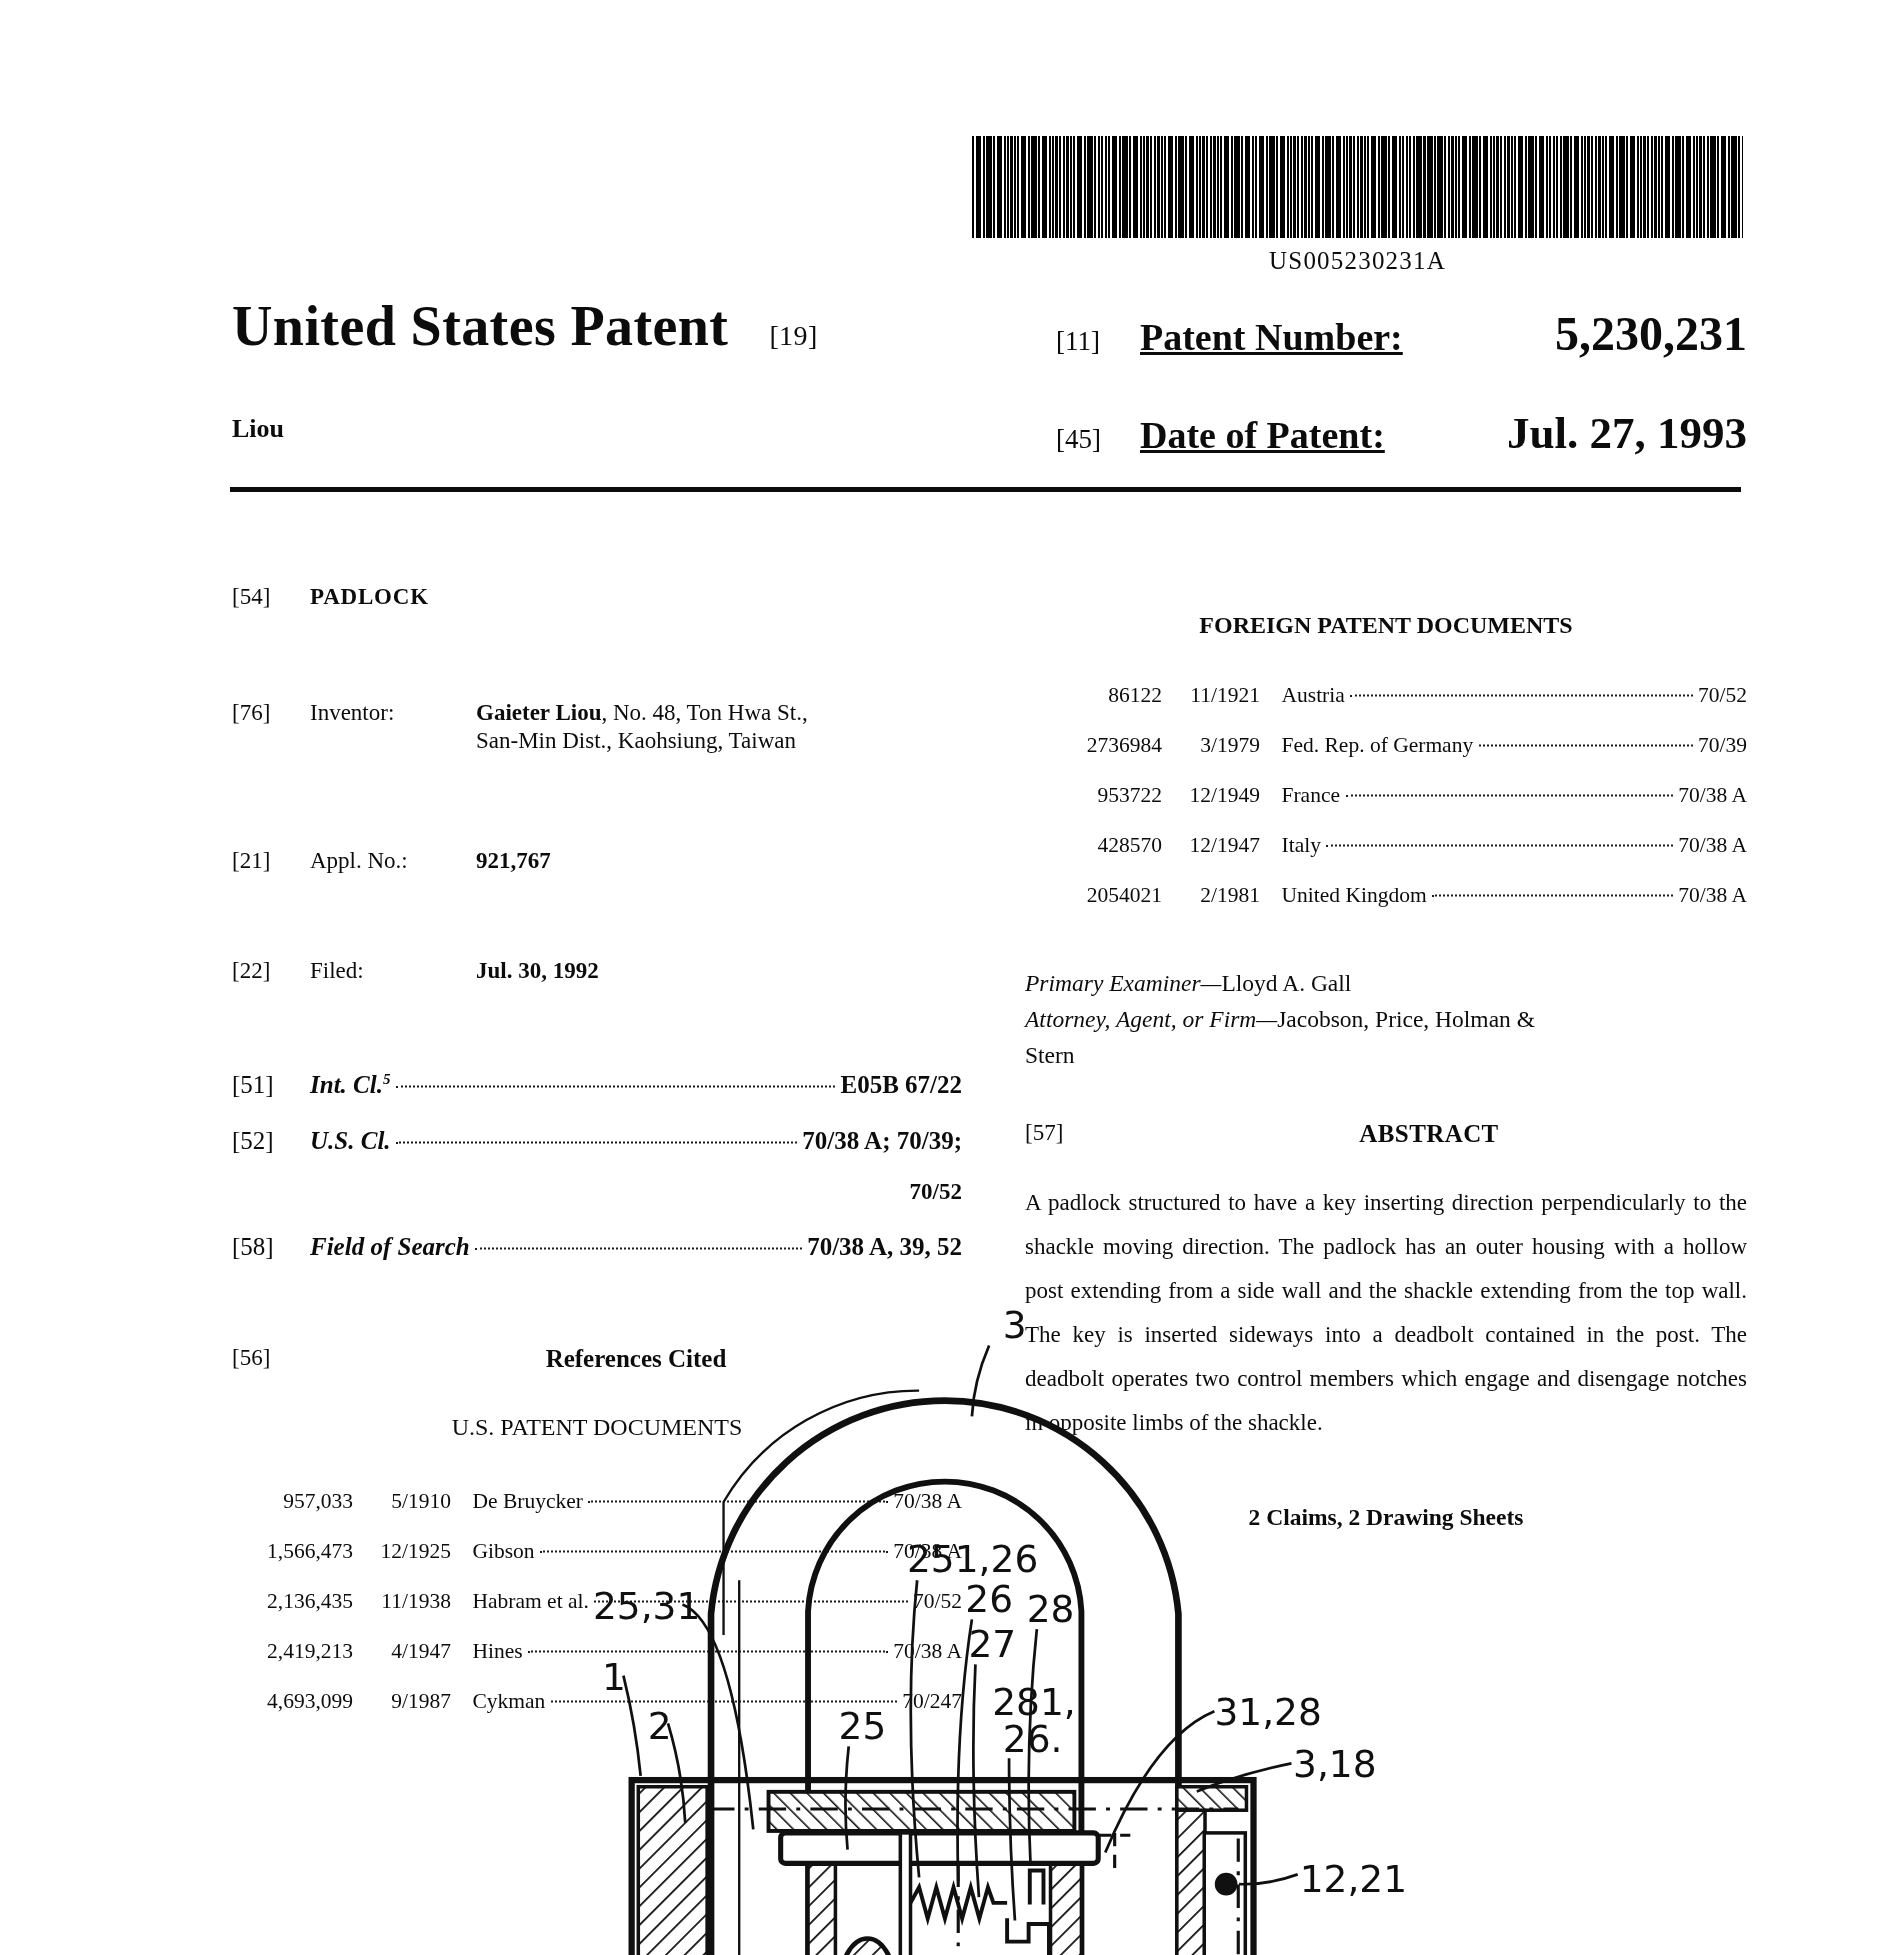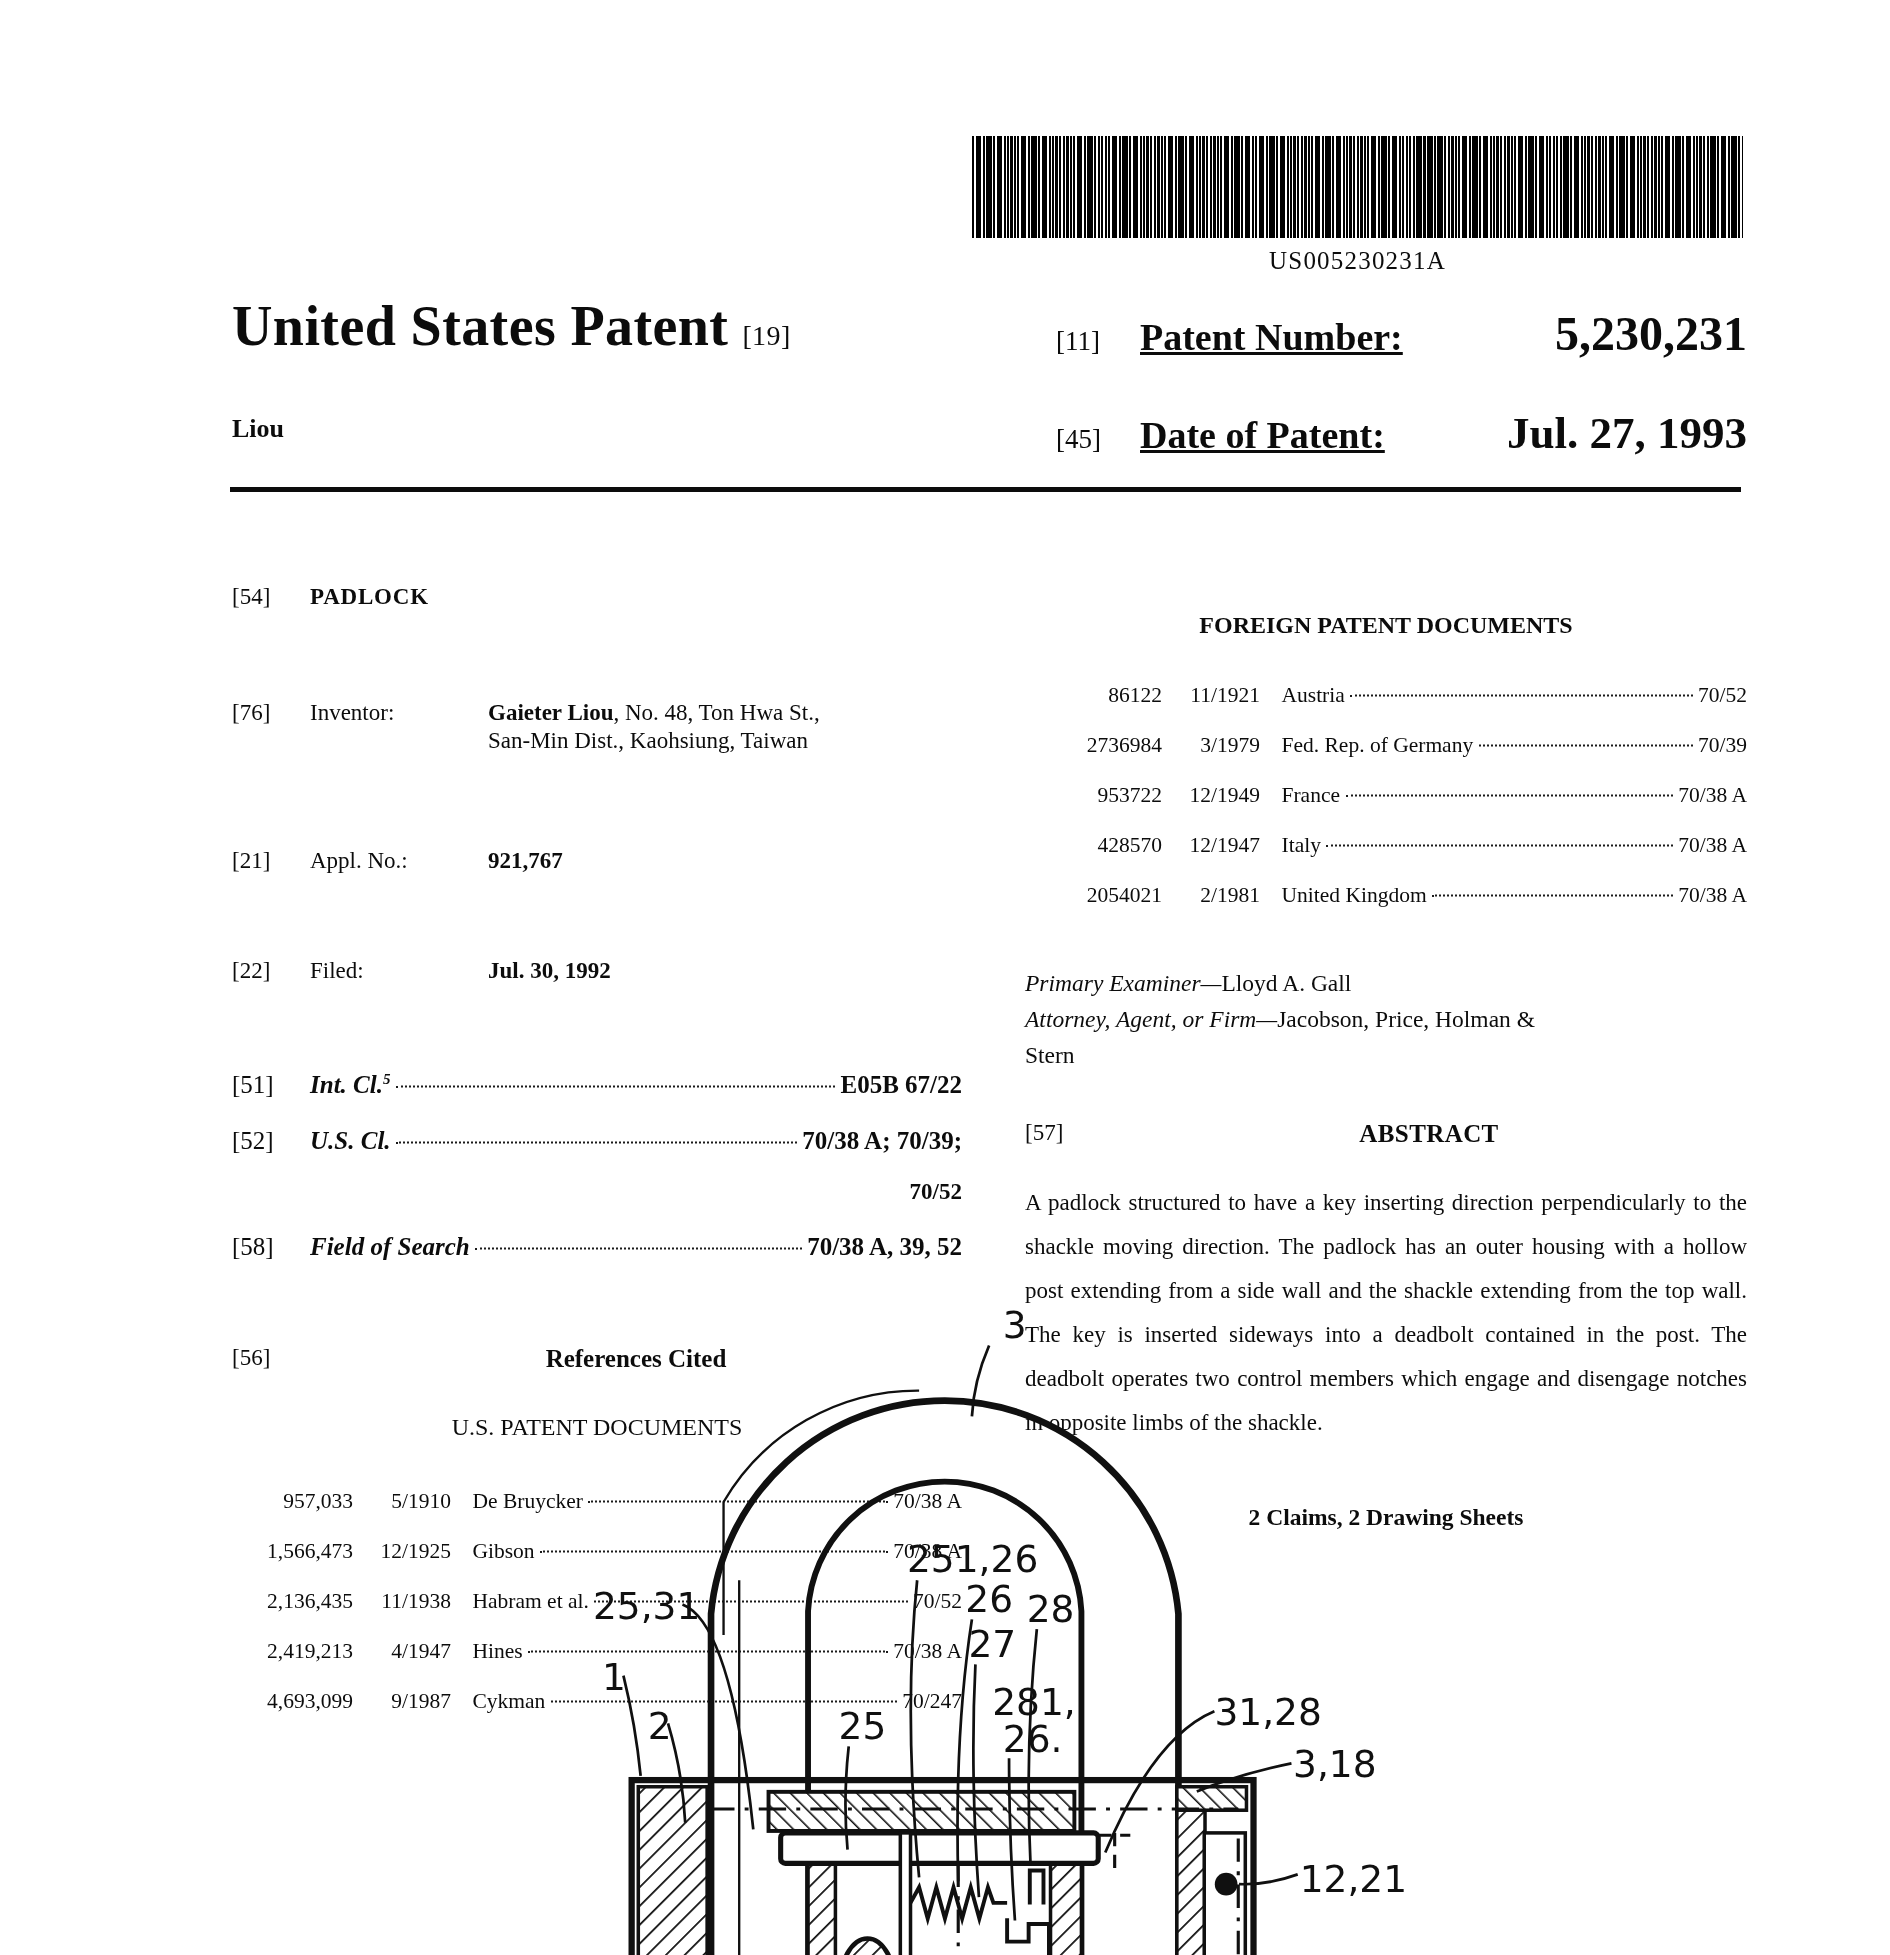--- a/index.html
+++ b/index.html
@@ -8,34 +8,34 @@
   .abs{position:absolute;}
   
   .barcode{left:972px;top:136px;width:771px;height:102px;
     background-image:
       repeating-linear-gradient(90deg,#000 0 2px,transparent 2px 3.5px),
       repeating-linear-gradient(90deg,transparent 0 4.3px,#000 4.3px 7px,transparent 7px 11.3px),
       repeating-linear-gradient(90deg,transparent 0 14.5px,#000 14.5px 16.4px,transparent 16.4px 21px);}
   .bc-text{left:972px;top:247px;width:771px;text-align:center;font-size:25px;letter-spacing:1.2px;}
   
   .ush{left:232px;top:294px;font-size:56px;font-weight:bold;letter-spacing:0.4px;white-space:nowrap;}
-  .ush .tag{font-size:28px;font-weight:normal;margin-left:14px;}
+  .ush .tag{font-size:28px;font-weight:normal;margin-left:41px;}
   .byline{left:232px;top:414px;font-size:26px;font-weight:bold;}
   .hr-row{left:1056px;width:691px;display:flex;align-items:baseline;}
   .hr-row .tag{font-size:27px;width:84px;}
   .hr-row .lab{font-size:38px;font-weight:bold;text-decoration:underline;}
   .hr-row .val{margin-left:auto;font-weight:bold;text-align:center;}
   .row-pn{top:306px;}  .row-pn .val{font-size:48px;}
   .row-dt{top:407px;} .row-dt .val{font-size:45px;}
   .rule{left:230px;top:487px;width:1511px;height:5.1px;background:#0c0c0c;}
   
   .kv{display:flex;font-size:23px;line-height:28px;}
   .kv .tag{width:78px;flex:none;}
   .kv .lab{width:166px;flex:none;}
-  .kv .val{flex:1;margin-left:12px;}
+  .kv .val{flex:1;}
   b,.b{font-weight:bold;}
   .dotrow{display:flex;align-items:baseline;font-size:25px;}
   .dotrow .tag{width:78px;flex:none;}
   .dotrow .lab{font-weight:bold;white-space:nowrap;font-style:italic;}
   .dotrow .val{font-weight:bold;white-space:nowrap;}
   .dots{flex:1;border-bottom:2.7px dotted #1a1a1a;margin:0 5.5px;transform:translateY(-5.5px);min-width:23.5px;}
   .center{text-align:center;}
   sup{font-size:0.6em;}
   
   .reftab{font-size:21.5px;line-height:50px;}

